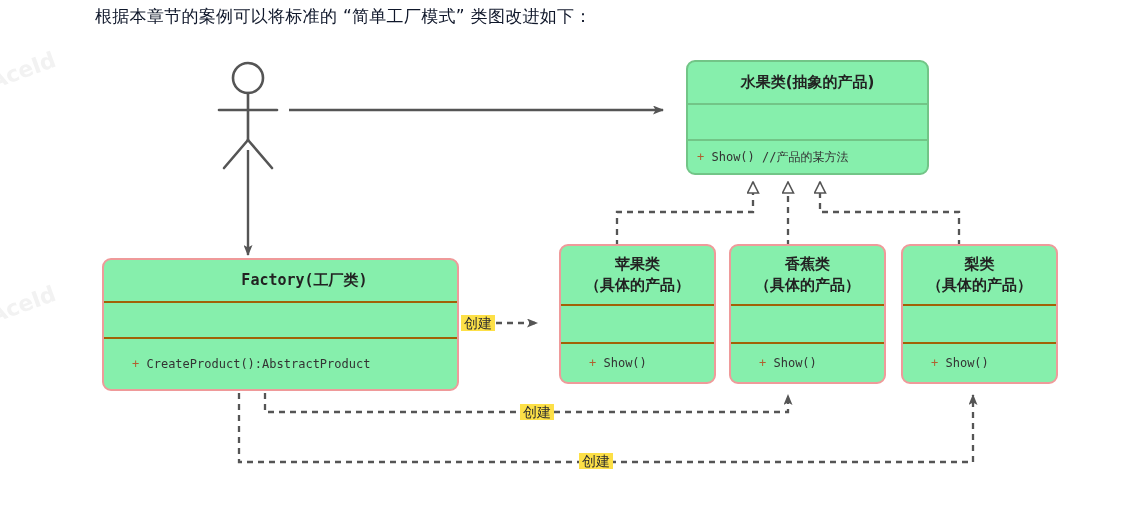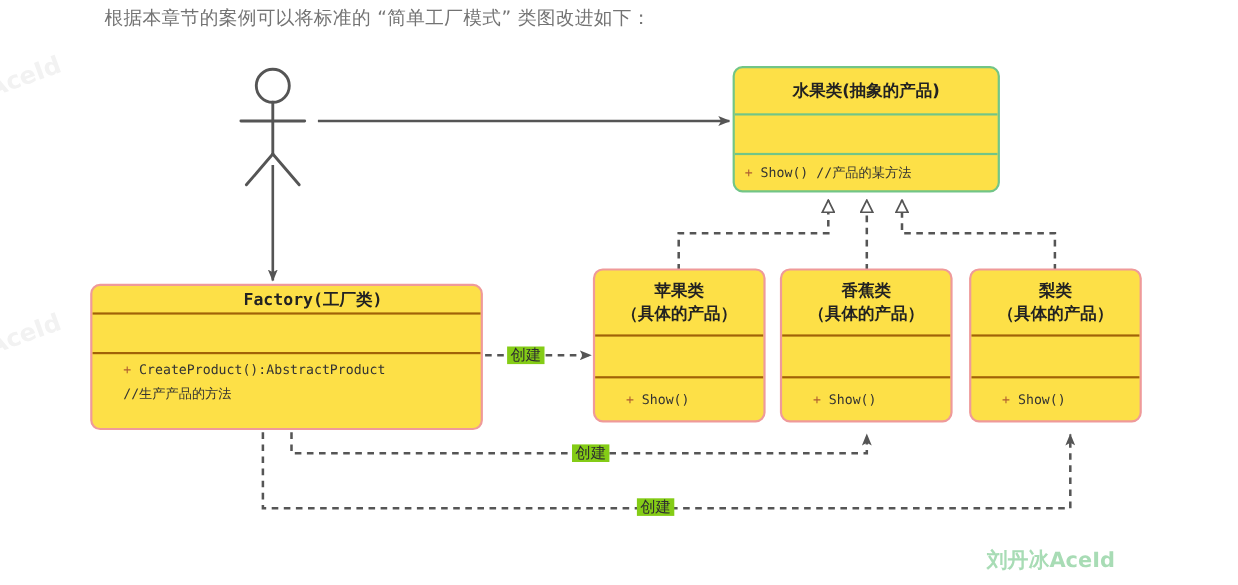--- a/index.html
+++ b/index.html
@@ -18,31 +18,32 @@
     position: absolute;
     left: 0; top: 0;
     width: 1125px;
     height: 532px;
   }
   .caption {
     position: absolute;
     left: 95px;
     top: 5px;
     font-size: 17px;
-    color: #737373;
+    color: #0f172a;
     white-space: nowrap;
     letter-spacing: 0.3px;
   }
   
   .uml-box {
     position: absolute;
     box-sizing: border-box;
-    background: #fde047;
+    background: #86efac;
     border-radius: 9px;
     overflow: hidden;
+    margin-left: 20px;
   }
   .uml-box.green {
     border: 2px solid #72c587;
   }
   .uml-box.red {
     border: 2px solid #ef9a9a;
   }
   .uml-sec {
     box-sizing: border-box;
     display: flex;
@@ -80,39 +81,39 @@
   .member .plus { color: #b06030; }
 
   
   #box-abstract { left: 666px; top: 60px; width: 243px; height: 115px; }
   #box-abstract .title  { height: 41px; }
   #box-abstract .attrs  { height: 36px; }
   #box-abstract .ops    { height: 34px; }
 
   
   #box-factory { left: 82px; top: 258px; width: 357px; height: 133px; }
-  #box-factory .title  { height: 24px; padding-left: 48px; }
+  #box-factory .title  { height: 41px; padding-left: 48px; }
   #box-factory .attrs  { height: 36px; }
   #box-factory .ops    { height: 52px; }
 
   
   .concrete { width: 157px; height: 140px; top: 244px; }
   .concrete .title  { height: 58px; }
   .concrete .attrs  { height: 38px; }
   .concrete .ops    { height: 40px; text-align: right; }
   #box-apple  { left: 539px; }
   #box-banana { left: 709px; }
   #box-pear   { left: 881px; }
 
   
   .edge-label {
     position: absolute;
     font-size: 14px;
     color: #2f2f2f;
-    background: #84cc16;
+    background: #fde047;
     padding: 0 3px;
     white-space: nowrap;
     line-height: 16px;
   }
   #lbl-create-1 { left: 461px; top: 315px; }
   #lbl-create-2 { left: 520px; top: 404px; }
   #lbl-create-3 { left: 579px; top: 453px; }
 
   
   .wm-diag {
@@ -205,21 +206,20 @@
     </div>
   </div>
 
   <div class="uml-box red" id="box-factory">
     <div class="uml-sec title">
       <span class="cls-title" style="font-family:'DejaVu Sans Mono','Liberation Mono',monospace;">Factory(工厂类)</span>
     </div>
     <div class="uml-sec body attrs"></div>
     <div class="uml-sec body ops">
       <span class="member"><span class="plus">+</span><span> CreateProduct():AbstractProduct</span></span>
-      <span class="member">//生产产品的方法</span>
     </div>
   </div>
 
   <div class="uml-box red concrete" id="box-apple">
     <div class="uml-sec title">
       <span class="cls-title">苹果类</span>
       <span class="cls-title">（具体的产品）</span>
     </div>
     <div class="uml-sec body attrs"></div>
     <div class="uml-sec body ops">
@@ -242,15 +242,14 @@
     <div class="uml-sec title">
       <span class="cls-title">梨类</span>
       <span class="cls-title">（具体的产品）</span>
     </div>
     <div class="uml-sec body attrs"></div>
     <div class="uml-sec body ops">
       <span class="member"><span class="plus">+</span><span> Show()</span></span>
     </div>
   </div>
 
-  <div class="wm-brand">刘丹冰AceId</div>
 
 </div>
 
 </body></html>

